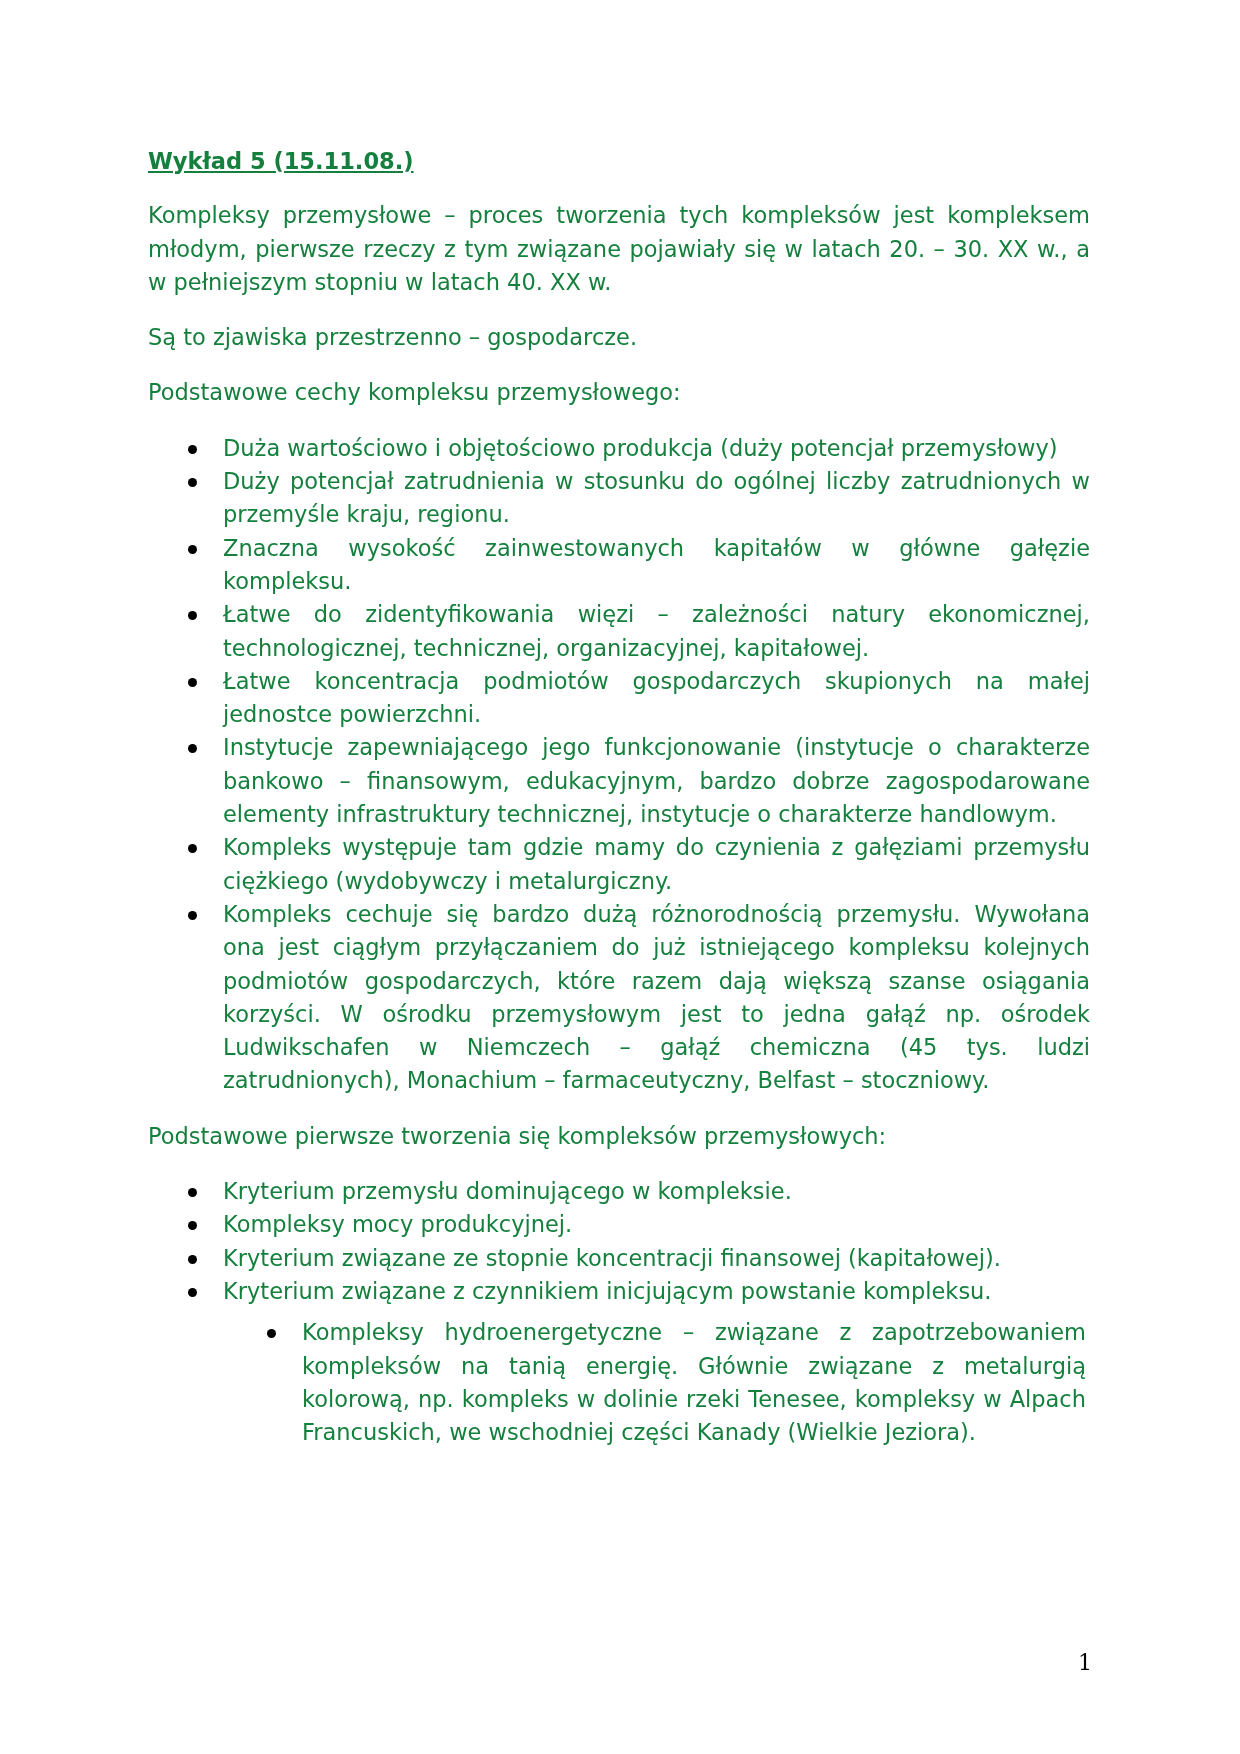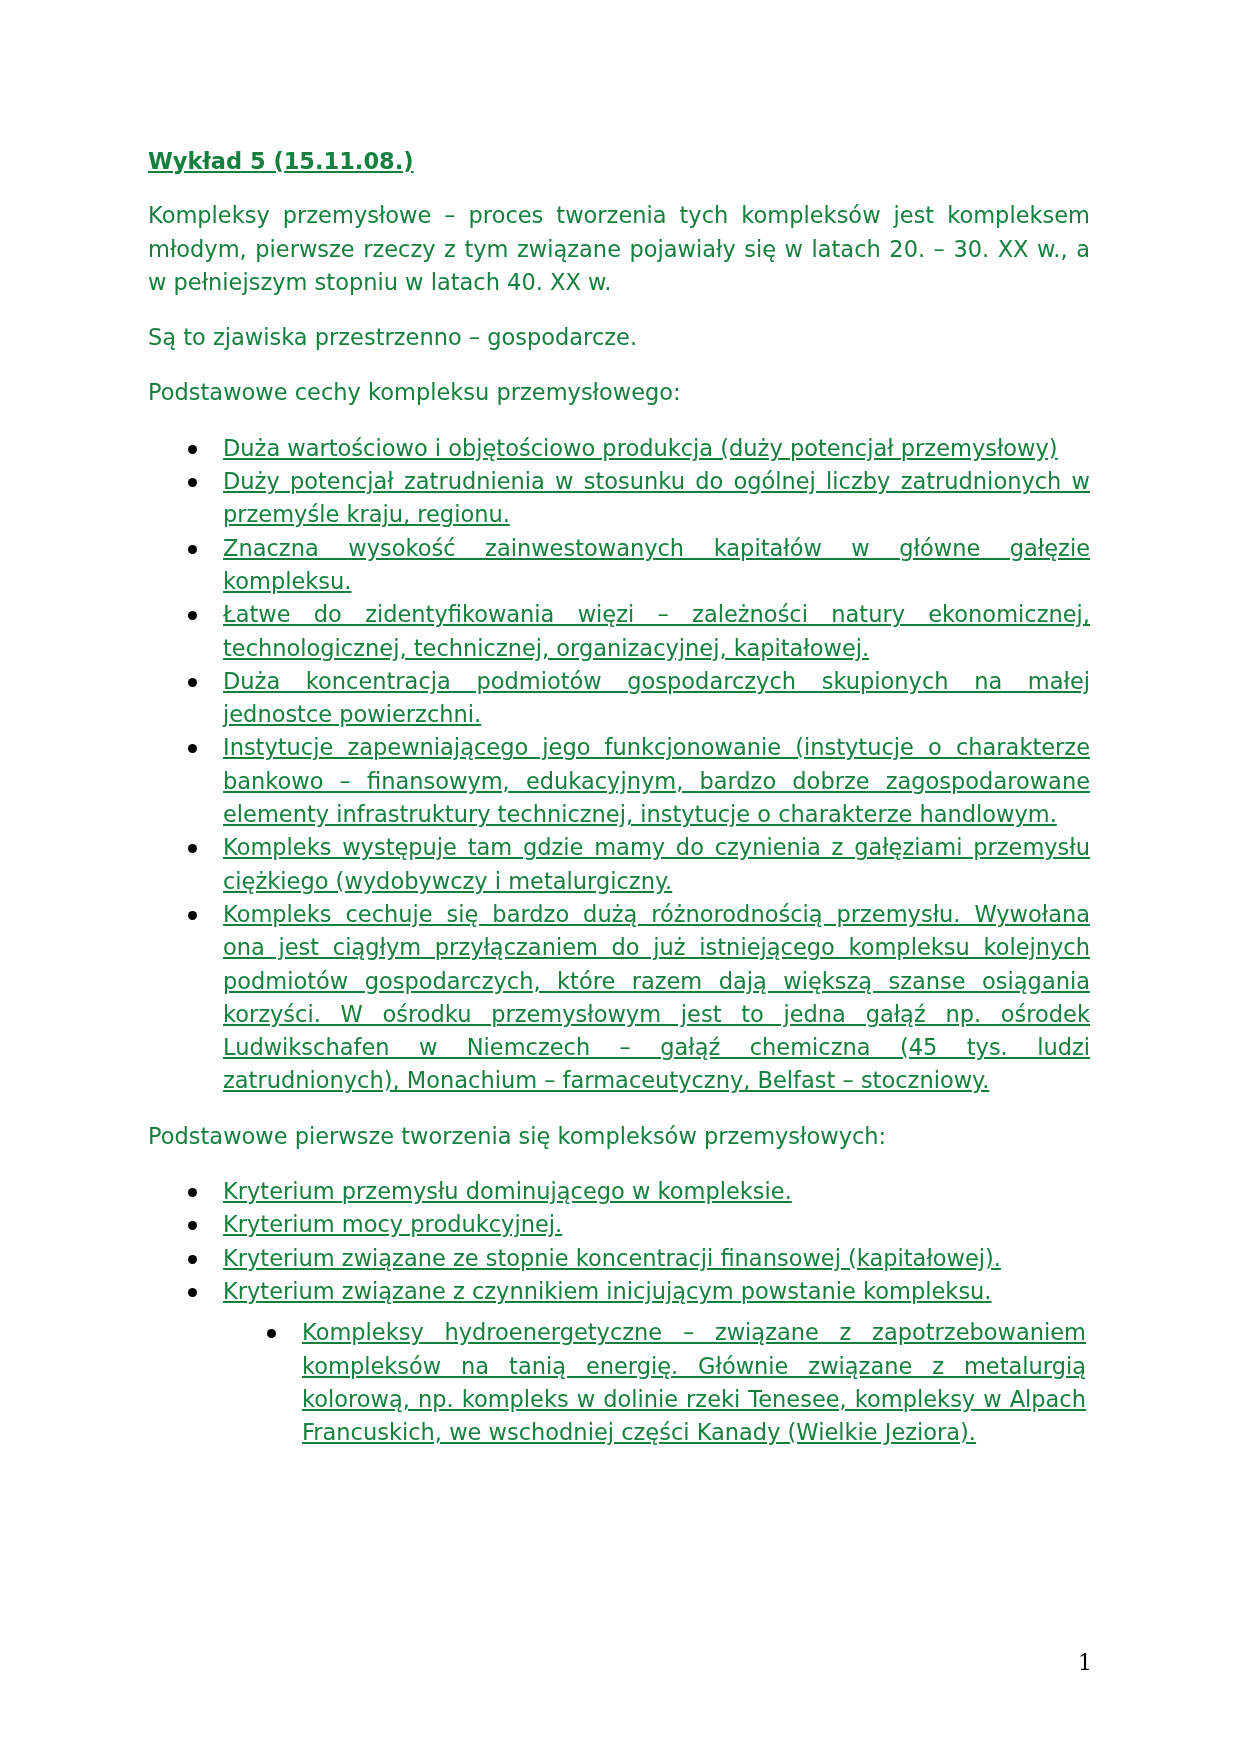--- a/index.html
+++ b/index.html
@@ -4,21 +4,21 @@
 <style>
   html, body { margin: 0; padding: 0; background: #ffffff; }
   body { width: 1240px; height: 1754px; position: relative; overflow: hidden; }
   .page {
     position: absolute; left: 148px; top: 145px; width: 942px;
     font-family: "DejaVu Sans", sans-serif; font-size: 22.5px; line-height: 33.3px;
     color: #15803d;
   }
   .title { font-weight: bold; text-decoration: underline; margin: 0 0 21px 0; font-size: 22.5px; }
   p { margin: 0 0 22px 0; text-align: justify; }
-  ul { margin: 0 0 22px 0; padding: 0; list-style: none; text-decoration: underline; }
+  ul { margin: 0 0 22px 0; padding: 0; list-style: none; }
   ul li { position: relative; padding-left: 75px; text-align: justify; }
   ul li::before {
     content: ""; position: absolute; left: 40px; top: 13px;
     width: 9px; height: 9px; border-radius: 50%; background: #000;
   }
   ul.sub { margin: 4px; }
   ul.sub li { padding-left: 75px; margin-left: 0; }
   ul.sub li::before { left: 40px; }
   .sub-wrap { padding-left: 75px; }
   .pagenum {
@@ -34,31 +34,31 @@
 
   <p>Kompleksy przemysłowe – proces tworzenia tych kompleksów jest kompleksem młodym, pierwsze rzeczy z tym związane pojawiały się w latach 20. – 30. XX w., a w pełniejszym stopniu w latach 40. XX w.</p>
   <p>Są to zjawiska przestrzenno – gospodarcze.</p>
   <p>Podstawowe cechy kompleksu przemysłowego:</p>
 
   <ul>
     <li>Duża wartościowo i objętościowo produkcja (duży potencjał przemysłowy)</li>
     <li>Duży potencjał zatrudnienia w stosunku do ogólnej liczby zatrudnionych w przemyśle kraju, regionu.</li>
     <li>Znaczna wysokość zainwestowanych kapitałów w główne gałęzie kompleksu.</li>
     <li>Łatwe do zidentyfikowania więzi – zależności natury ekonomicznej, technologicznej, technicznej, organizacyjnej, kapitałowej.</li>
-    <li>Duża koncentracja podmiotów gospodarczych skupionych na małej jednostce powierzchni.</li>
+    <li>Łatwe koncentracja podmiotów gospodarczych skupionych na małej jednostce powierzchni.</li>
     <li>Instytucje zapewniającego jego funkcjonowanie (instytucje o charakterze bankowo – finansowym, edukacyjnym, bardzo dobrze zagospodarowane elementy infrastruktury technicznej, instytucje o charakterze handlowym.</li>
     <li>Kompleks występuje tam gdzie mamy do czynienia z gałęziami przemysłu ciężkiego (wydobywczy i metalurgiczny.</li>
     <li>Kompleks cechuje się bardzo dużą różnorodnością przemysłu. Wywołana ona jest ciągłym przyłączaniem do już istniejącego kompleksu kolejnych podmiotów gospodarczych, które razem dają większą szanse osiągania korzyści. W ośrodku przemysłowym jest to jedna gałąź np. ośrodek Ludwikschafen w Niemczech – gałąź chemiczna (45 tys. ludzi zatrudnionych), Monachium – farmaceutyczny, Belfast – stoczniowy.</li>
   </ul>
 
   <p>Podstawowe pierwsze tworzenia się kompleksów przemysłowych:</p>
 
   <ul style="margin-bottom:8px">
     <li>Kryterium przemysłu dominującego w kompleksie.</li>
-    <li>Kryterium mocy produkcyjnej.</li>
+    <li>Kompleksy mocy produkcyjnej.</li>
     <li>Kryterium związane ze stopnie koncentracji finansowej (kapitałowej).</li>
     <li>Kryterium związane z czynnikiem inicjującym powstanie kompleksu.</li>
   </ul>
   <div class="sub-wrap">
     <ul class="sub">
       <li>Kompleksy hydroenergetyczne – związane z zapotrzebowaniem kompleksów na tanią energię. Głównie związane z metalurgią kolorową, np. kompleks w dolinie rzeki Tenesee, kompleksy w Alpach Francuskich, we wschodniej części Kanady (Wielkie Jeziora).</li>
     </ul>
   </div>
 </div>
 

